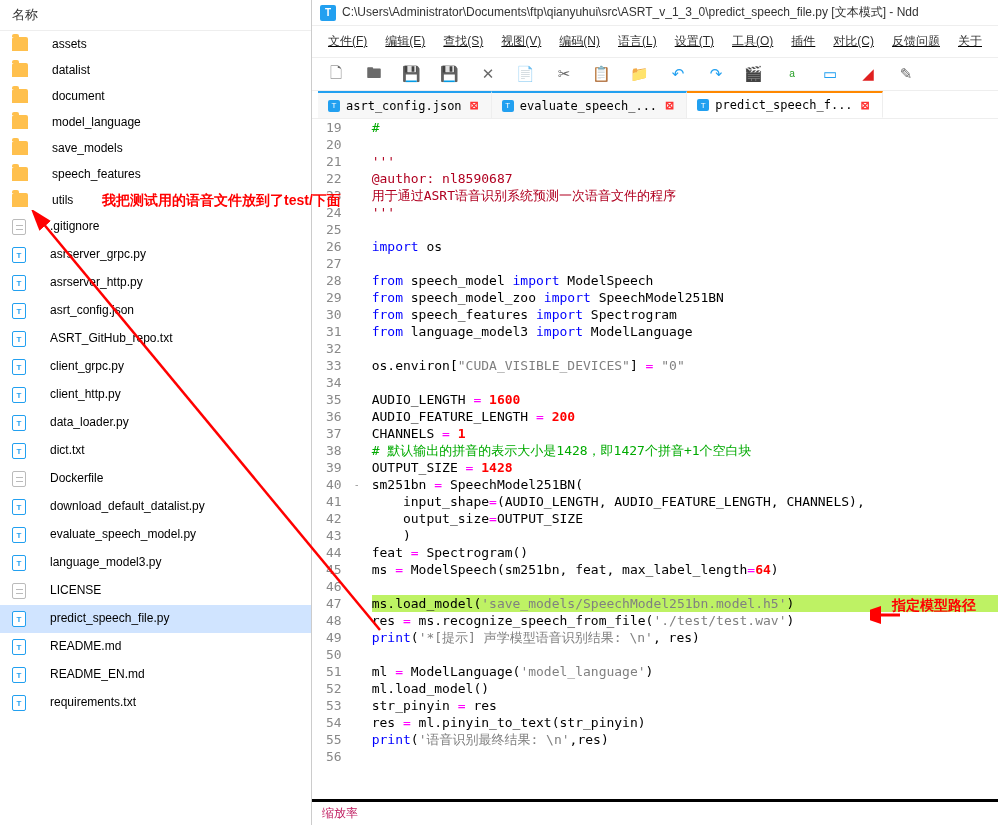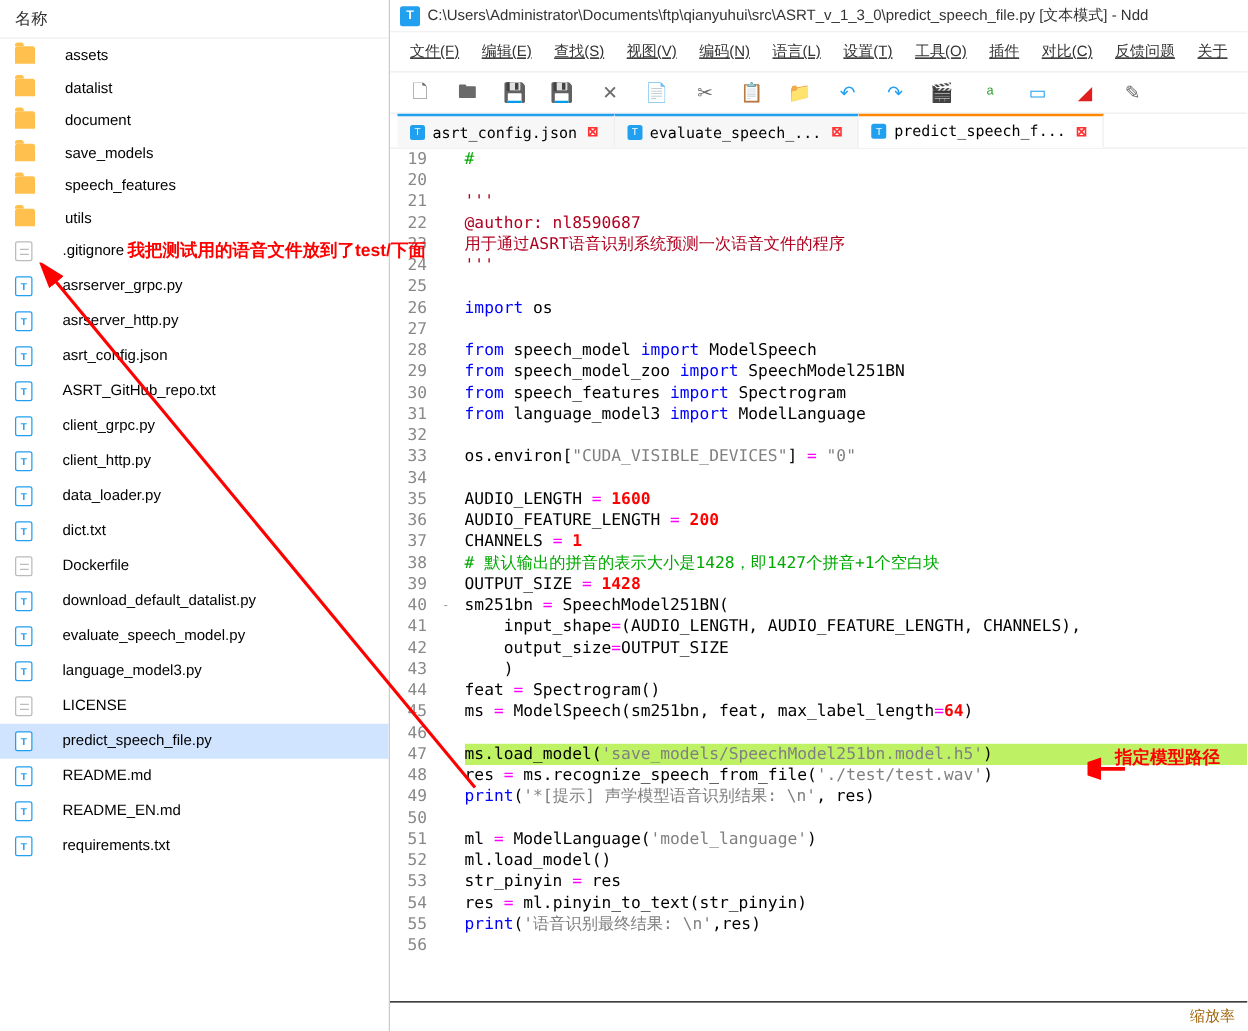--- a/index.html
+++ b/index.html
@@ -230,43 +230,47 @@
     .hl-line { background: #bef264; }
     .c-kw { color: #0000ff; }
     .c-str { color: #808080; }
     .c-num { color: #ff0000; font-weight: bold; }
     .c-cmt { color: #00aa00; }
     .c-op { color: #ff00ff; }
     .c-doc { color: #b00020; }
     .c-sqstr { color: #808080; }
     .statusbar {
       padding: 3px 10px;
-      text-align: right;
-      border-top: 1px solid #000000;
+      text-align: left;
+      border-top: 3px solid #000000;
       font-size: 12px;
-      color: #a16207;
+      color: #be185d;
     }
   </style>
 </head>
 <body>
 
 <div class="sidebar">
   <div class="sidebar-header">名称</div>
   <ul class="file-list" id="file-list">
       <li class="file-item">
         <span class="folder-icon"></span>
         <span>assets</span>
       </li>
       <li class="file-item">
         <span class="folder-icon"></span>
         <span>datalist</span>
       </li>
       <li class="file-item">
         <span class="folder-icon"></span>
         <span>document</span>
+      </li>
+      <li class="file-item">
+        <span class="folder-icon"></span>
+        <span>model_language</span>
       </li>
       <li class="file-item">
         <span class="folder-icon"></span>
         <span>save_models</span>
       </li>
       <li class="file-item">
         <span class="folder-icon"></span>
         <span>speech_features</span>
       </li>
       <li class="file-item">

